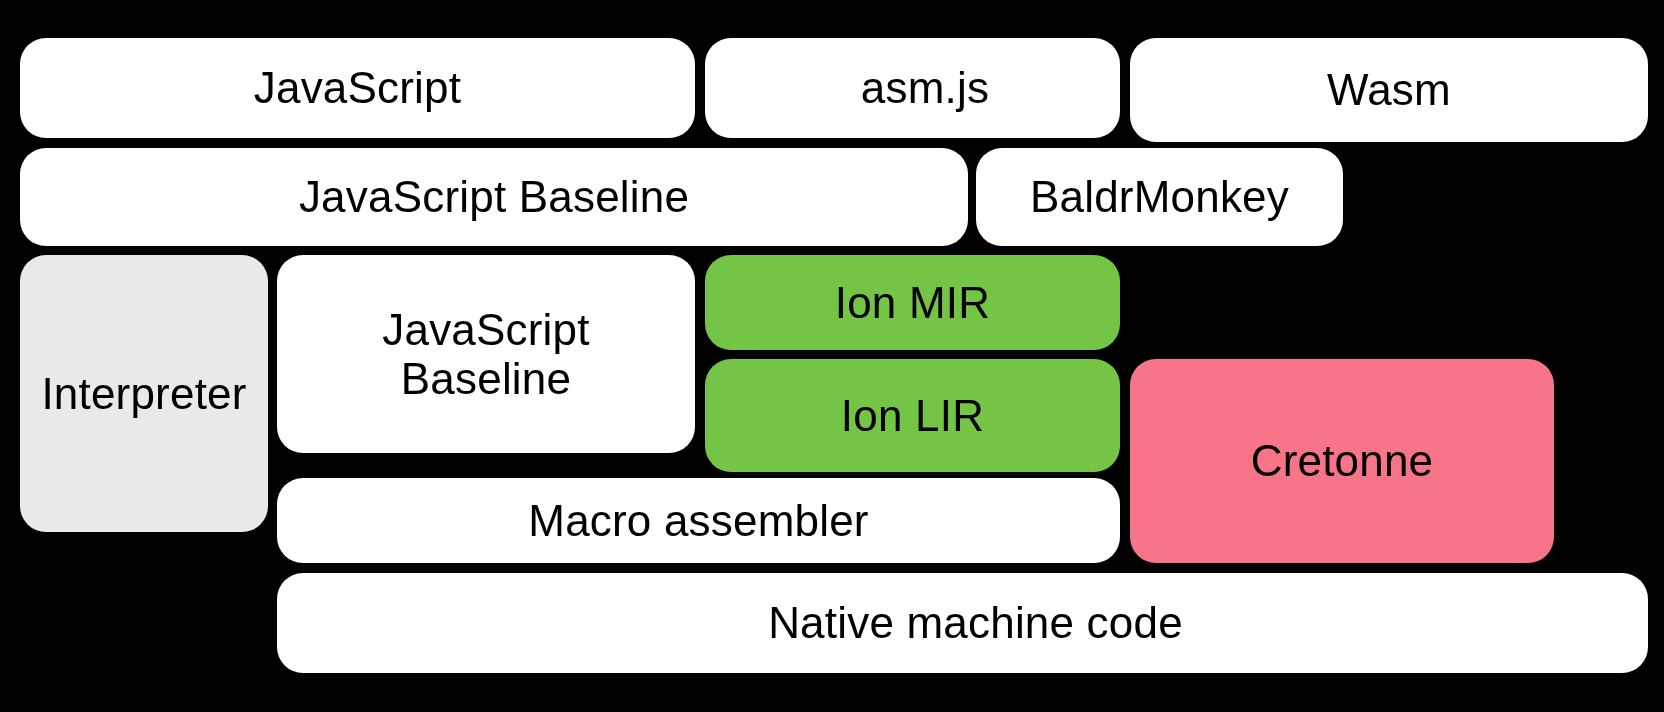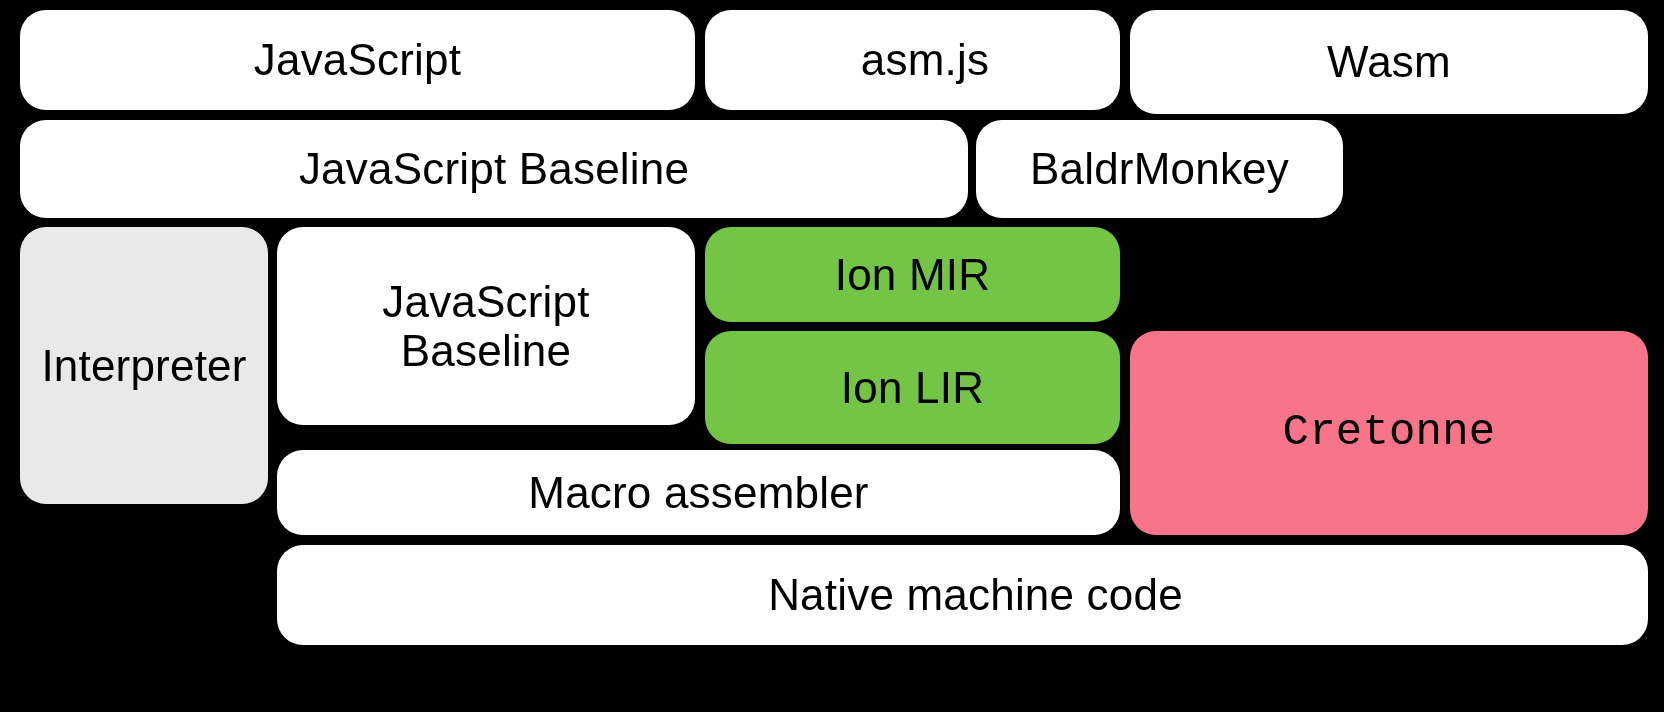--- a/index.html
+++ b/index.html
@@ -26,20 +26,21 @@
     text-align: center;
     border-radius: 26px;
     color: #000000;
     font-size: 44px;
     font-weight: 400;
     line-height: 1.12;
     letter-spacing: 0.2px;
     white-space: pre-line;
     padding: 2px 10px;
     font-family: "Liberation Sans", sans-serif;
+    margin-top: 28px;
   }
   .fill-white { background: #ffffff; }
   .fill-gray  { background: #e9e9e9; }
   .fill-green { background: #74c445; }
   .fill-pink  { background: #f87489; }
 </style>
 </head>
 <body>
 
 <div id="diagram">
@@ -50,18 +51,18 @@
 
   <div class="node fill-white" style="left:20px;top:120px;width:948px;height:98px;">JavaScript Baseline</div>
   <div class="node fill-white" style="left:976px;top:120px;width:367px;height:98px;">BaldrMonkey</div>
 
   <div class="node fill-gray" style="left:20px;top:227px;width:248px;height:277px;">Interpreter</div>
   <div class="node fill-white" style="left:277px;top:227px;width:418px;height:198px;">JavaScript
 Baseline</div>
   <div class="node fill-green" style="left:705px;top:227px;width:415px;height:95px;">Ion MIR</div>
 
   <div class="node fill-green" style="left:705px;top:331px;width:415px;height:113px;">Ion LIR</div>
-  <div class="node fill-pink" style="left:1130px;top:331px;width:518px;height:204px;font-family:Liberation Mono, monospace;">Cretonne</div>
+  <div class="node fill-pink" style="left:1130px;top:331px;width:424px;height:204px;">Cretonne</div>
 
   <div class="node fill-white" style="left:277px;top:450px;width:843px;height:85px;">Macro assembler</div>
 
   <div class="node fill-white" style="left:277px;top:545px;width:1371px;height:100px;padding-left:36px;">Native machine code</div>
 </div>
 
 </body></html>

